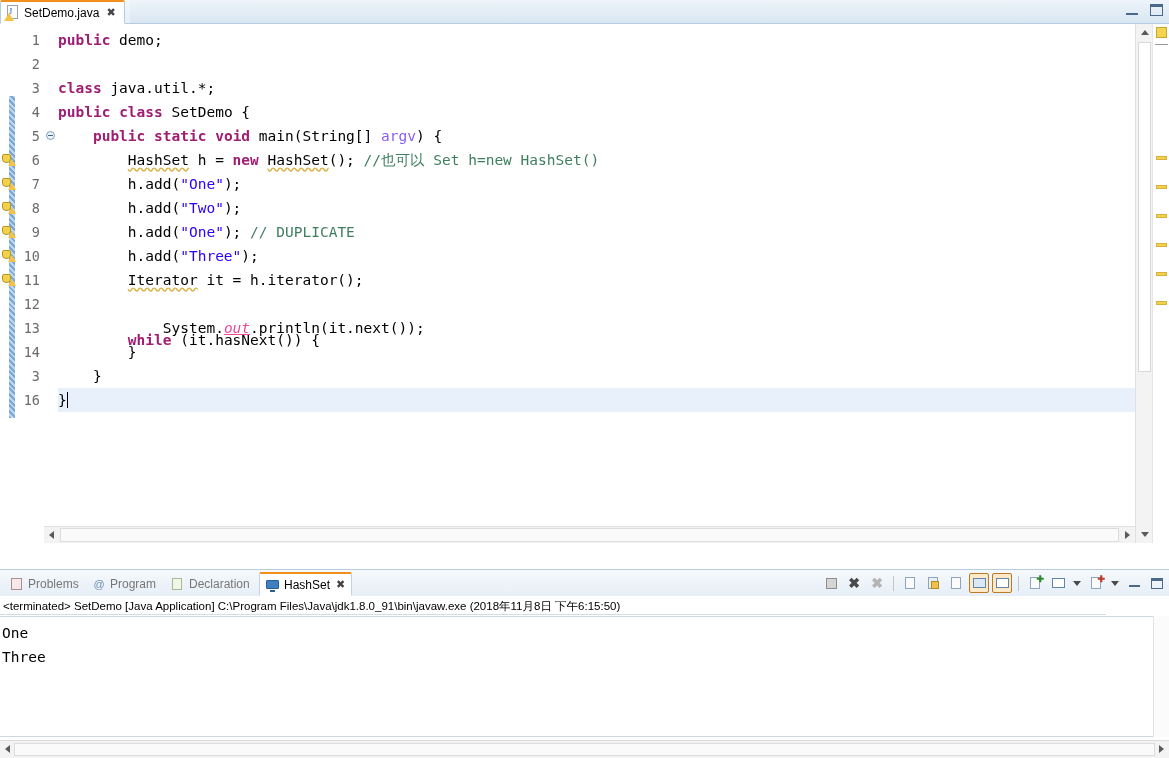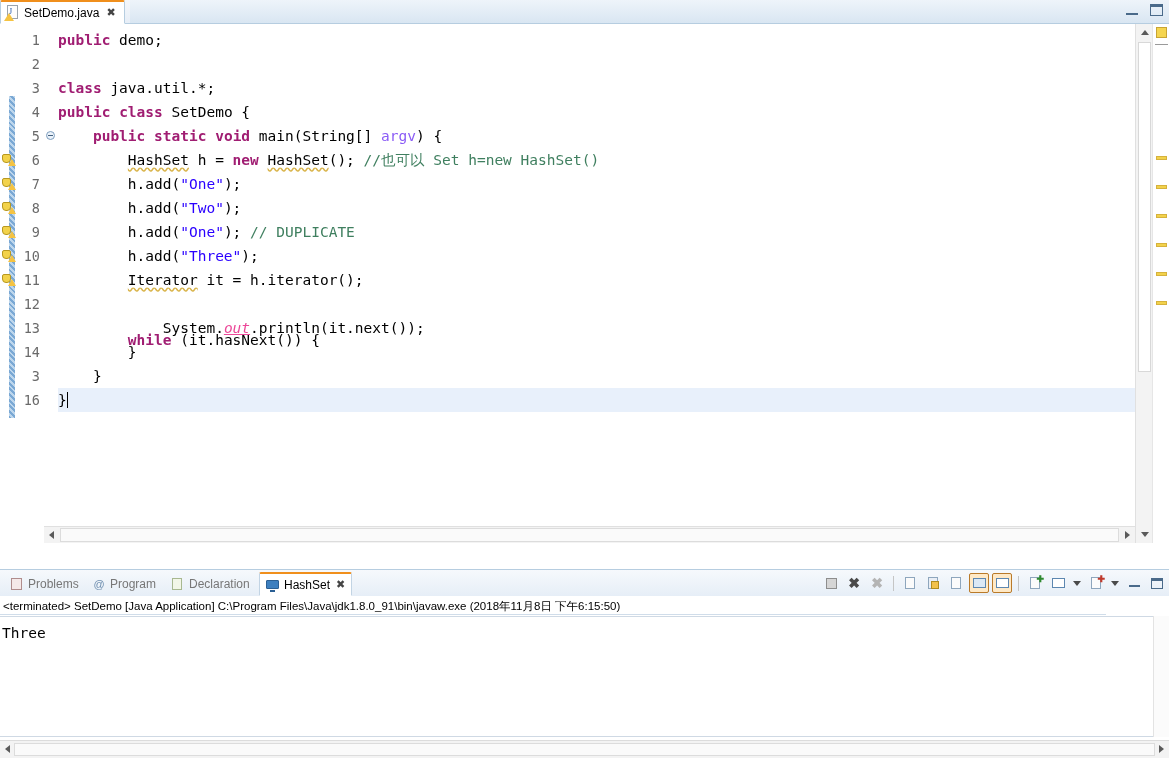--- a/index.html
+++ b/index.html
@@ -489,20 +489,21 @@
         </span>
       <span class="tb">
           <span class="max-ic"></span>
         </span>
     </div>
   </div>
 
   <div class="cons-status">&lt;terminated&gt; SetDemo [Java Application] C:\Program Files\Java\jdk1.8.0_91\bin\javaw.exe (2018年11月8日 下午6:15:50)</div>
 
   <div class="cons-out" id="consout">
+      <div>One</div>
       <div>Three</div>
     </div>
   <div class="cons-vscroll"></div>
 
   <div class="cons-hscroll">
     <div class="h-arrow l">
         <span class="arw-l"></span>
       </div>
     <div class="cons-hthumb"></div>
     <div class="h-arrow r">

